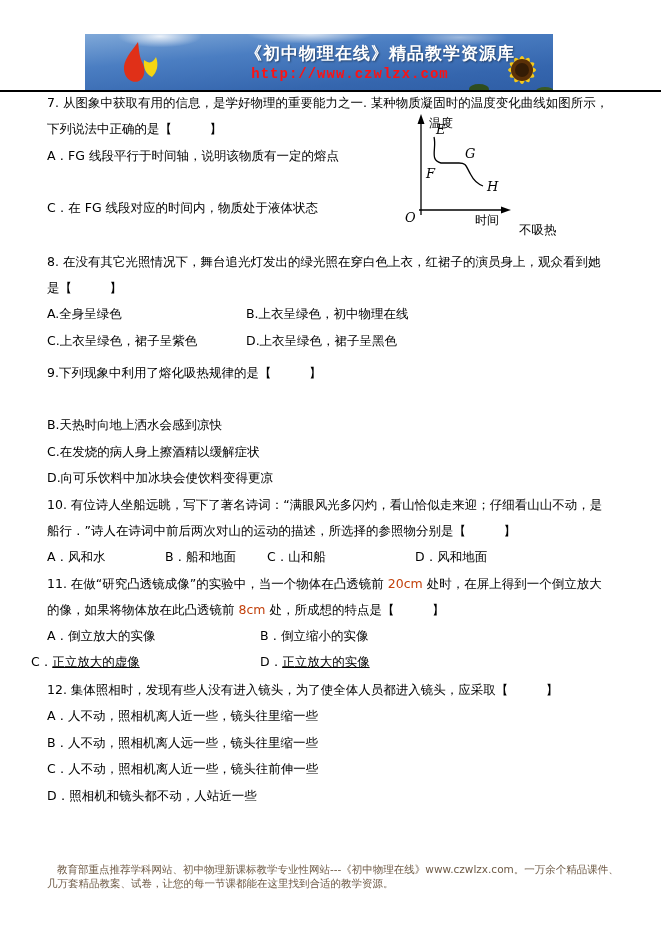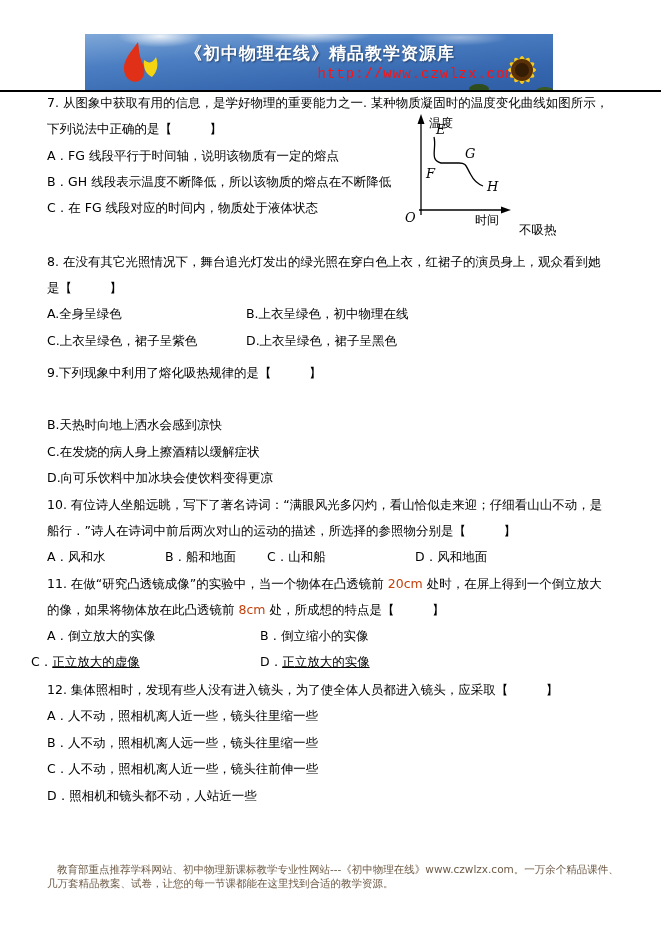--- a/index.html
+++ b/index.html
@@ -11,27 +11,27 @@
   
   #banner{
     position:absolute;left:85px;top:34px;width:468px;height:56px;overflow:hidden;
     background:
       radial-gradient(60px 16px at 16% 4%, rgba(255,255,255,.85), rgba(255,255,255,0) 70%),
       radial-gradient(90px 14px at 48% 0%, rgba(255,255,255,.75), rgba(255,255,255,0) 70%),
       radial-gradient(70px 12px at 80% 6%, rgba(255,255,255,.45), rgba(255,255,255,0) 70%),
       linear-gradient(175deg,#7fa8d8 0%,#4b7ec2 35%,#3566ae 75%,#2f5ea6 100%);
   }
   .banner-title{
-    position:absolute;left:100px;top:8px;width:330px;text-align:left;
+    position:absolute;left:100px;top:8px;width:330px;text-align:right;
     color:#fff;font-weight:bold;font-size:17px;letter-spacing:1px;
     text-shadow:1px 1px 2px rgba(0,0,0,.45);white-space:nowrap;
   }
   .banner-url{
-    position:absolute;left:100px;top:32px;width:330px;text-align:right;
-    color:#ff1212;font-weight:normal;font-size:14px;letter-spacing:1px;
+    position:absolute;left:100px;top:32px;width:330px;text-align:center;
+    color:#ff1212;font-weight:bold;font-size:14px;letter-spacing:1px;
     font-family:"Liberation Mono","DejaVu Sans Mono",monospace;white-space:nowrap;
   }
   .logo{position:absolute;left:28px;top:6px;}
   .sunflower{position:absolute;right:0;bottom:-4px;}
   #divider{position:absolute;left:0;top:90px;width:661px;height:2px;background:#000;}
   
   .ln{position:absolute;white-space:nowrap;font-size:12.5px;line-height:14px;color:#000;}
   .blue{color:#c2410c;}
   .ul{text-decoration:underline;}
   
@@ -66,21 +66,20 @@
       <circle cx="57" cy="28" r="7" fill="#341c05"></circle>
       <ellipse cx="14" cy="47" rx="10" ry="5" fill="#2e4d1e"></ellipse>
       <ellipse cx="80" cy="49" rx="9" ry="4" fill="#3a5a24"></ellipse>
     </svg>
   </div>
   <div id="divider"></div>
 
   <div class="ln" style="left:47px;top:96px">7. 从图象中获取有用的信息，是学好物理的重要能力之一. 某种物质凝固时的温度变化曲线如图所示，</div>
   <div class="ln" style="left:47px;top:122px">下列说法中正确的是【　　　】</div>
   <div class="ln" style="left:47px;top:149px">A．FG 线段平行于时间轴，说明该物质有一定的熔点</div>
-  <div class="ln" style="left:47px;top:175px">B．GH 线段表示温度不断降低，所以该物质的熔点在不断降低</div>
   <div class="ln" style="left:47px;top:201px">C．在 FG 线段对应的时间内，物质处于液体状态</div>
   <div class="ln" style="left:519px;top:223px">不吸热</div>
 
   <div id="figure">
     <svg width="150" height="118" viewBox="0 0 150 118">
       <line x1="18" y1="103" x2="18" y2="9" stroke="#000" stroke-width="1.3"></line>
       <polygon points="18,2 14.5,12 21.5,12" fill="#000"></polygon>
       <line x1="16" y1="98" x2="101" y2="98" stroke="#000" stroke-width="1.3"></line>
       <polygon points="108,98 98,94.5 98,101.5" fill="#000"></polygon>
       <path d="M31,25 C34,36 26,48 38,51 L56,51 C64,51 63,55 68,63 C71,69 75,72 80,74" fill="none" stroke="#000" stroke-width="1.3"></path>

